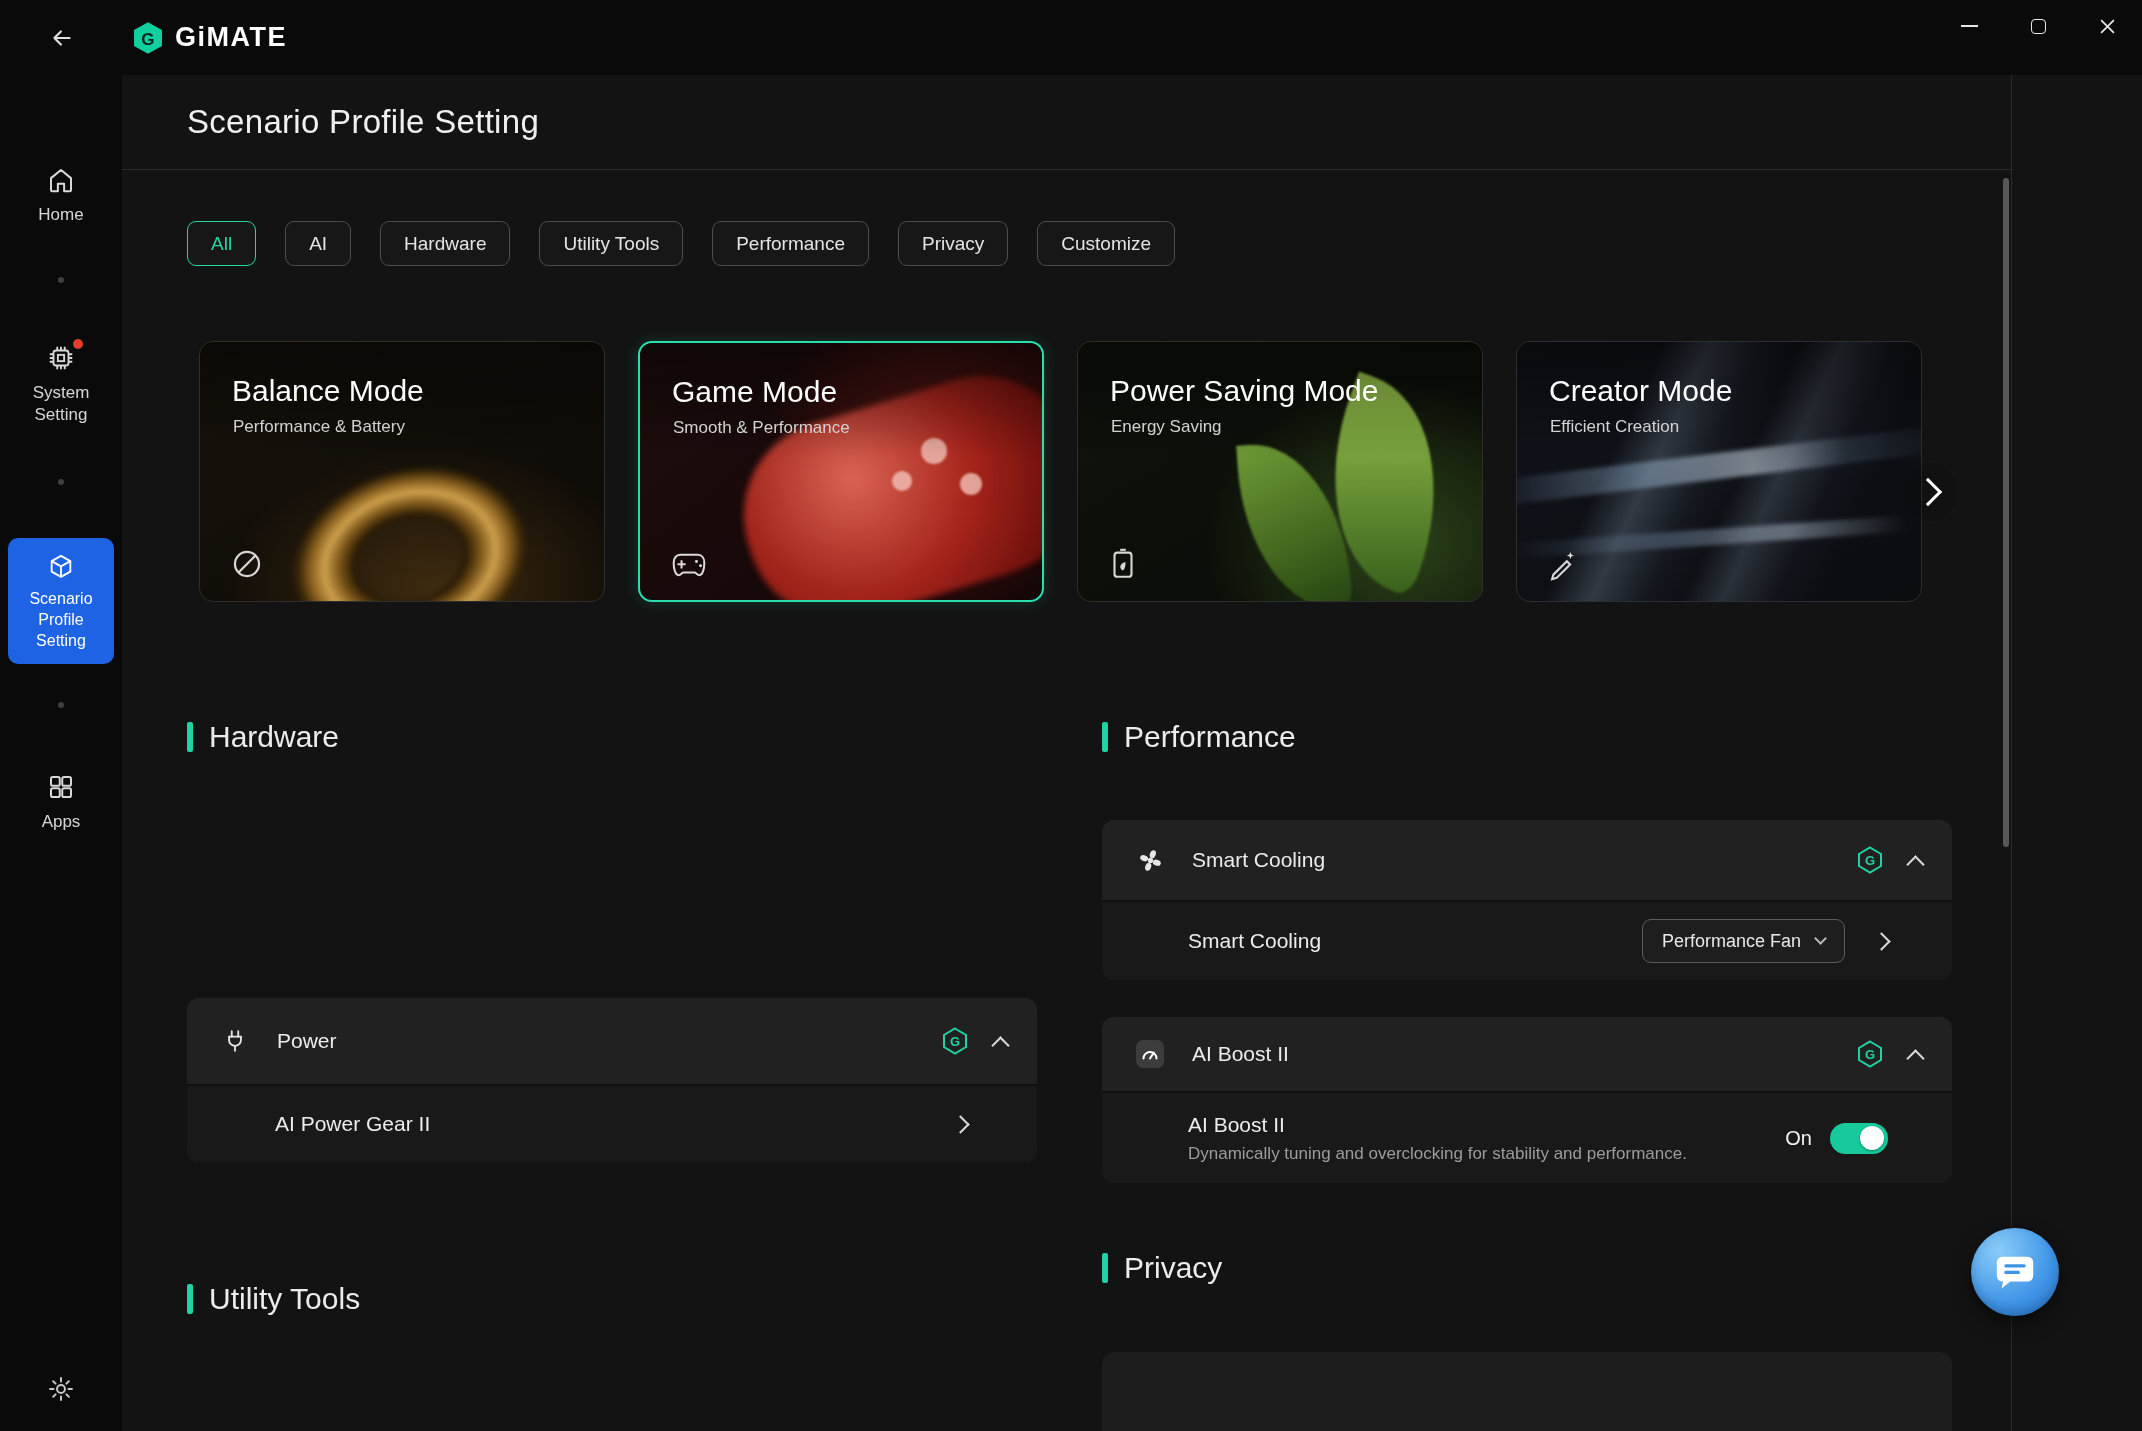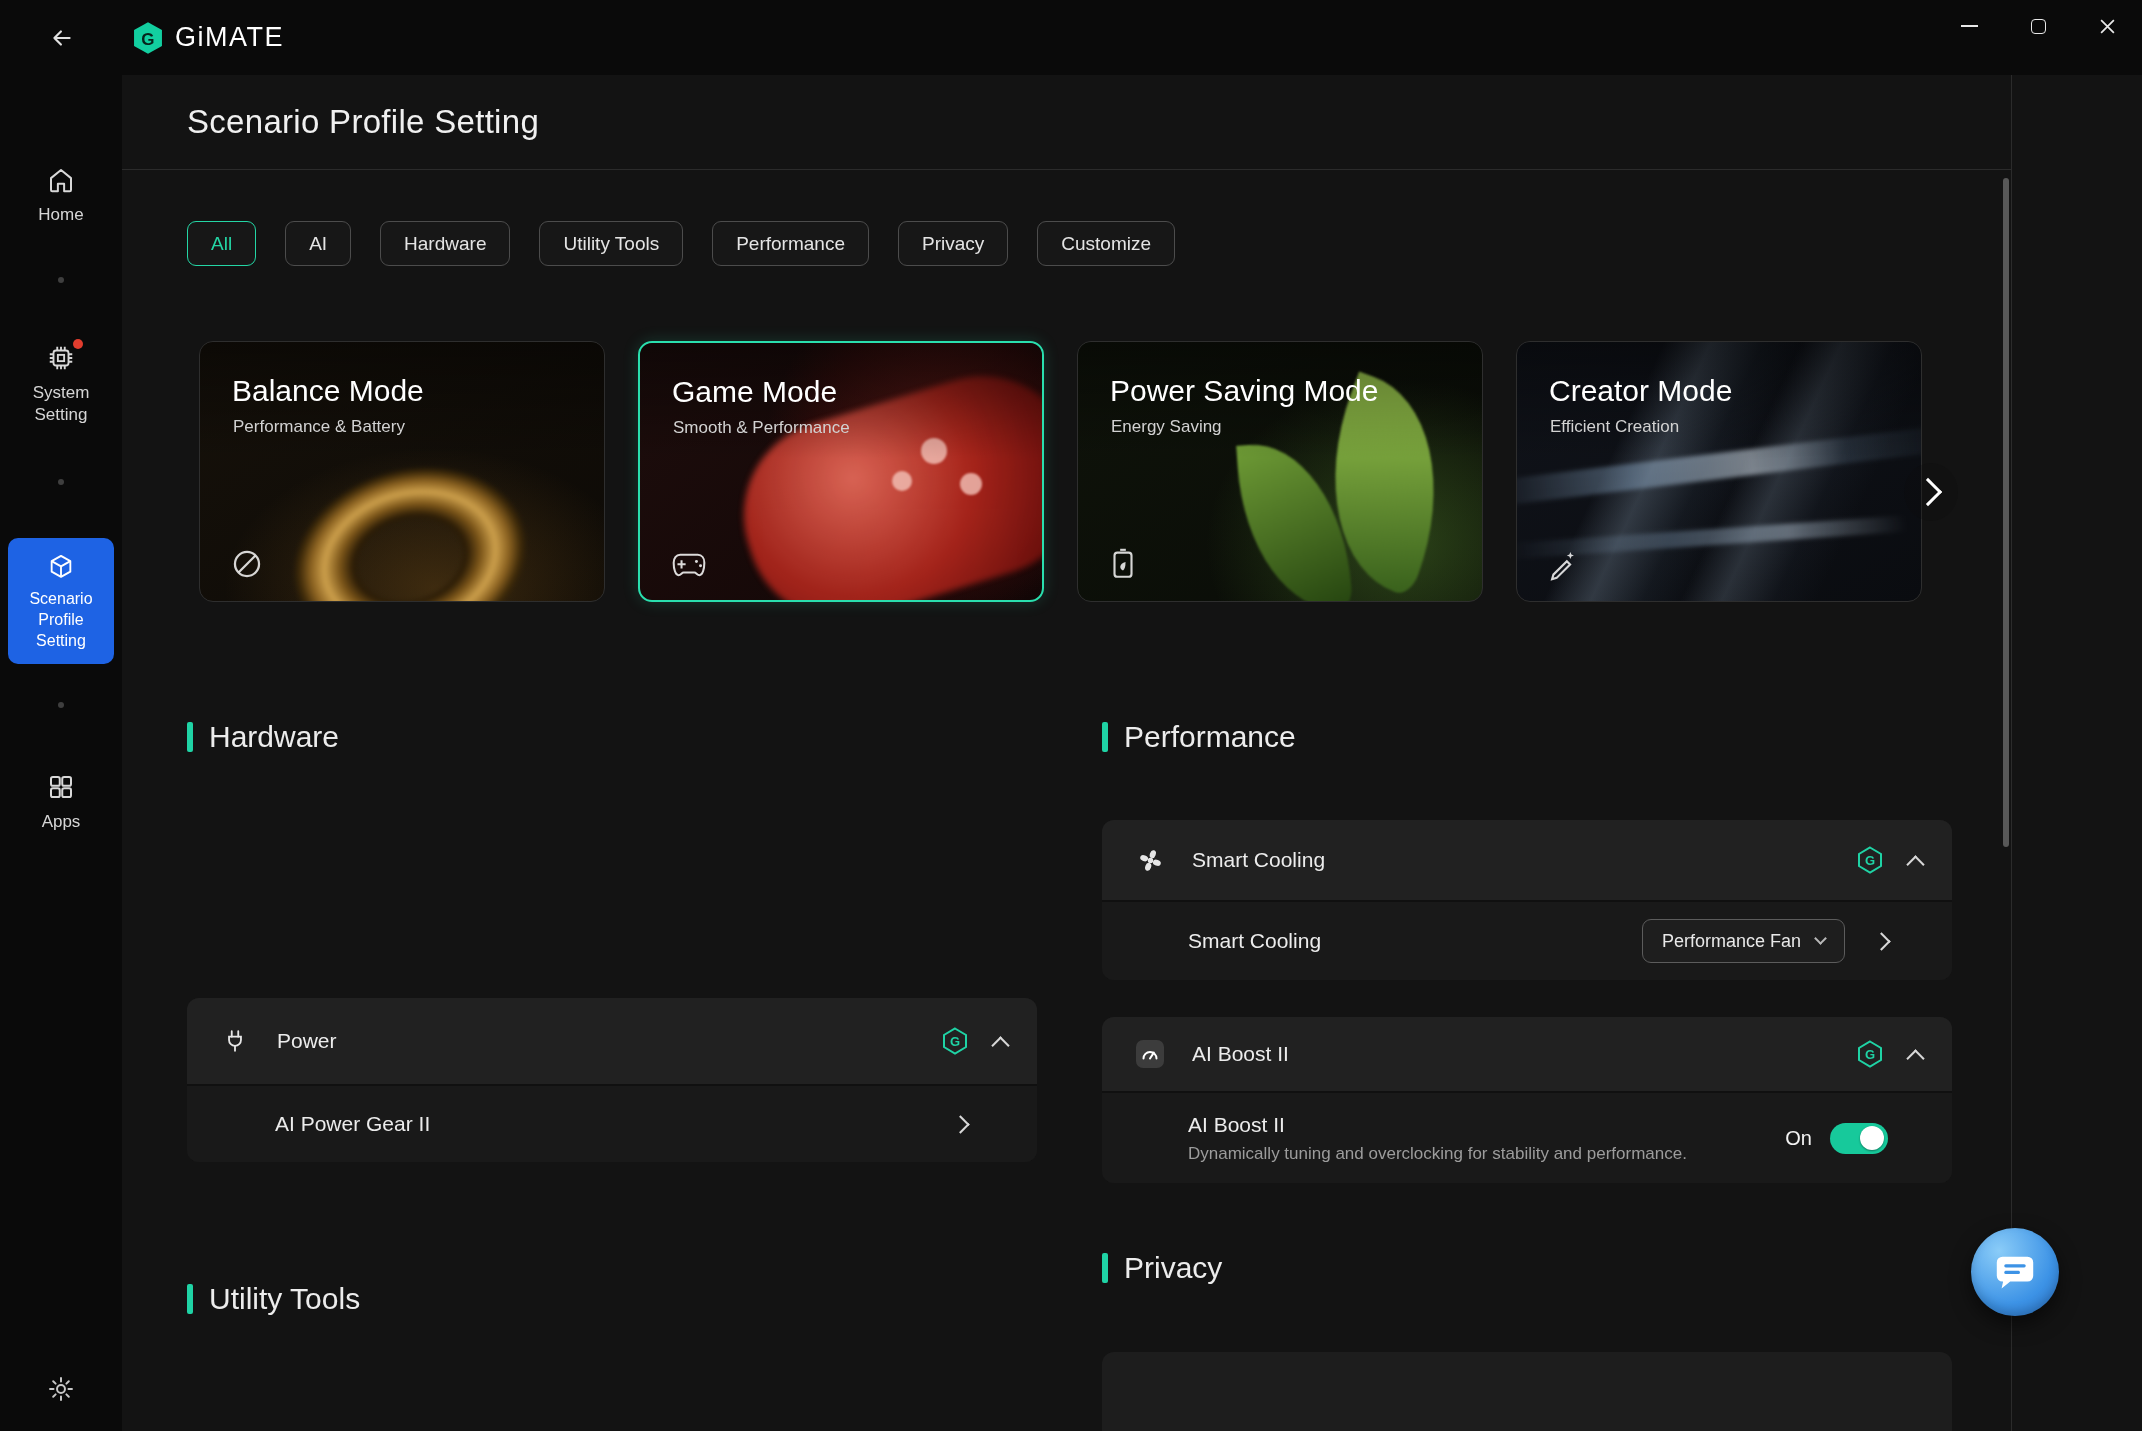--- a/index.html
+++ b/index.html
@@ -4,21 +4,21 @@
 <style>
   * { margin:0; padding:0; box-sizing:border-box; }
   html,body { width:2142px; height:1431px; background:#000; }
   body { font-family:"Liberation Sans","DejaVu Sans",sans-serif; color:#e8e8e8; overflow:hidden; }
   .window { position:relative; width:2142px; height:1431px; background:#0a0a0a; overflow:hidden; }
 
   
   .titlebar { position:absolute; top:0; left:0; width:2142px; height:75px; background:#0a0a0a; z-index:10; }
   .back-btn { position:absolute; left:42px; top:18px; width:40px; height:40px; display:flex; align-items:center; justify-content:center; cursor:pointer; border-radius:6px; }
   .logo { position:absolute; left:132px; top:0; height:75px; display:flex; align-items:center; gap:11px; }
-  .logo-text { font-size:27px; font-weight:normal; letter-spacing:1.5px; color:#fff; }
+  .logo-text { font-size:27px; font-weight:bold; letter-spacing:1.5px; color:#fff; }
   .win-controls { position:absolute; right:0; top:0; display:flex; }
   .win-btn { width:69px; height:52px; display:flex; align-items:center; justify-content:center; cursor:pointer; }
   .ico-min { width:17px; height:2px; background:#e8e8e8; }
   .ico-max { width:15px; height:15px; border:1.5px solid #e8e8e8; border-radius:4px; }
 
   
   .sidebar { position:absolute; top:75px; left:0; width:122px; height:1356px; background:#0a0a0a; z-index:9; }
   .side-item { position:absolute; left:0; width:122px; display:flex; flex-direction:column; align-items:center; gap:9px; color:#d6d6d6; font-size:17px; cursor:pointer; text-align:center; }
   .side-item .lbl { line-height:1.3; max-width:94px; }
   .side-item.selected { left:8px; width:106px; background:#1e63e4; border-radius:10px; padding:15px 6px 13px; color:#fff; gap:8px; font-size:16px; }

